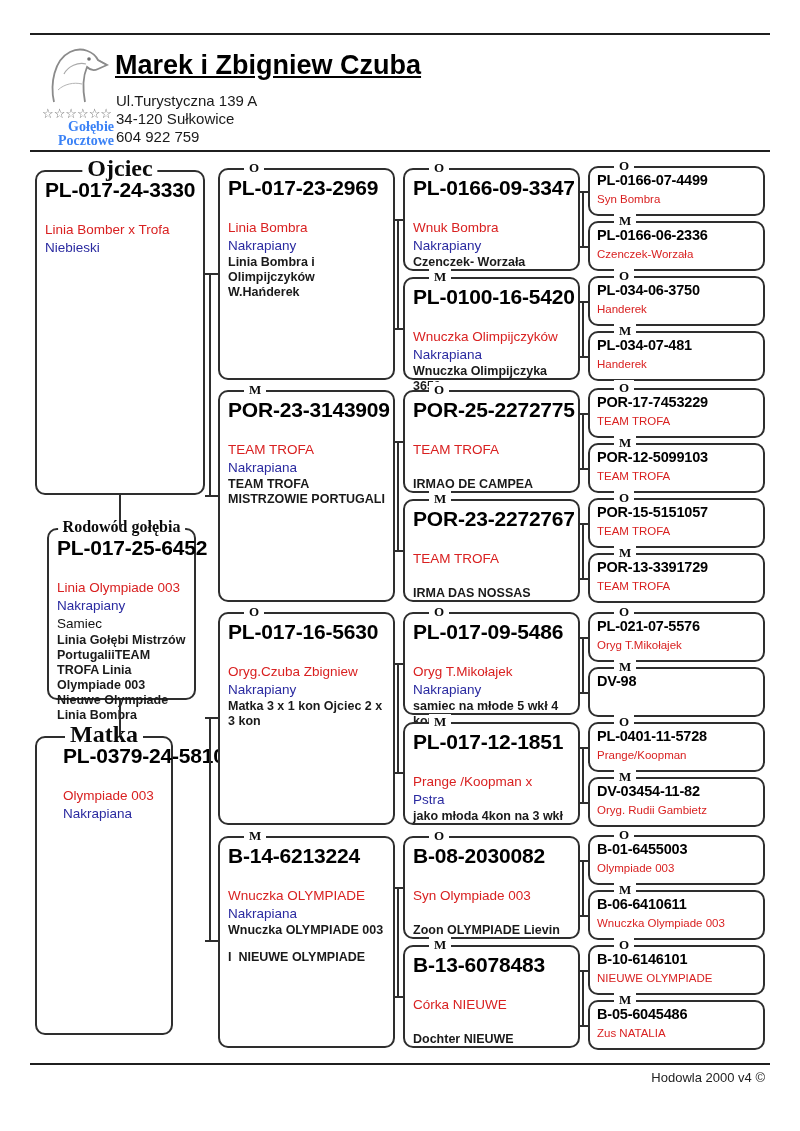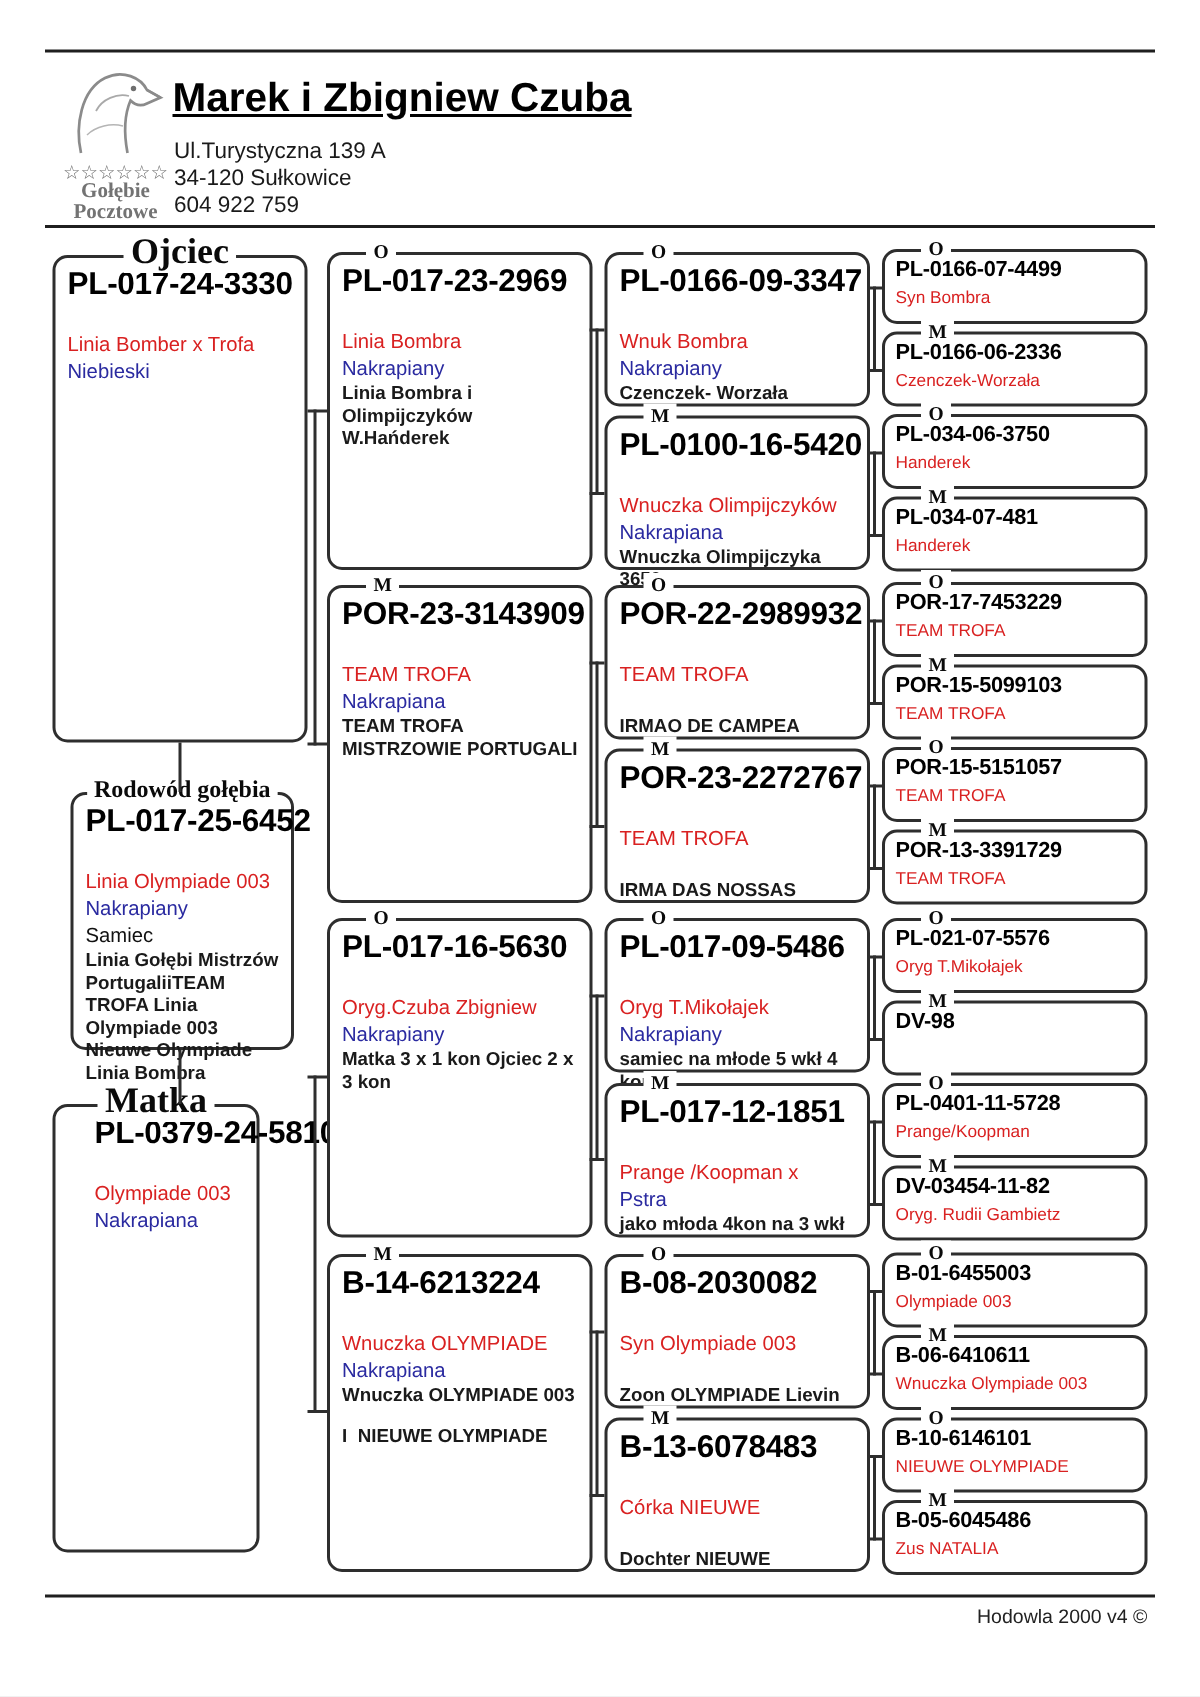--- a/index.html
+++ b/index.html
@@ -10,21 +10,21 @@
   }
   .rule{position:absolute;background:#1f1f1f;height:2px;}
   
   .title{
     position:absolute;left:115px;top:50px;font-size:27px;font-weight:bold;
     color:#000;text-decoration:underline;letter-spacing:0px;white-space:nowrap;
   }
   .addr{position:absolute;left:116px;font-size:15px;color:#1a1a1a;white-space:nowrap;}
   .logo{position:absolute;left:40px;top:44px;width:74px;text-align:center;color:#7a7a7a;}
   .logo .stars{font-size:13px;letter-spacing:0px;color:#6f6f6f;line-height:12px;}
-  .logo .lname{font-family:"Liberation Serif",serif;font-weight:bold;font-size:14px;line-height:14px;color:#737373;}
+  .logo .lname{font-family:"Liberation Serif",serif;font-weight:bold;font-size:14px;line-height:14px;color:#3b82f6;text-align:right;}
   
   .pbox{
     position:absolute;border:2px solid #2e2e2e;border-radius:10px;background:#fff;
     padding:6px 8px;box-sizing:border-box;
   }
   .legend{
     position:absolute;background:#fff;padding:0 5px;
     font-family:"Liberation Serif",serif;font-weight:bold;color:#0a0a0a;white-space:nowrap;
   }
   .legend.big{font-size:24px;top:-17px;left:50%;transform:translateX(-50%);}
@@ -141,21 +141,21 @@
   <div class="pbox" style="left:403px;top:277px;width:177px;height:103px;">
     <span class="legend sm">M</span>
     <div class="ring">PL-0100-16-5420</div>
     <div class="gap"></div>
     <div class="red">Wnuczka Olimpijczyków</div>
     <div class="blue">Nakrapiana</div>
     <div class="note">Wnuczka Olimpijczyka 3650</div>
   </div>
   <div class="pbox" style="left:403px;top:390px;width:177px;height:103px;">
     <span class="legend sm">O</span>
-    <div class="ring">POR-22-2989932</div>
+    <div class="ring">POR-25-2272775</div>
     <div class="gap"></div>
     <div class="red">TEAM TROFA</div>
     <div class="blue"></div>
     <div class="note">IRMAO DE CAMPEA</div>
   </div>
   <div class="pbox" style="left:403px;top:499px;width:177px;height:103px;">
     <span class="legend sm">M</span>
     <div class="ring">POR-23-2272767</div>
     <div class="gap"></div>
     <div class="red">TEAM TROFA</div>
@@ -215,21 +215,21 @@
     <div class="ring4">PL-034-07-481</div>
     <div class="red4">Handerek</div>
   </div>
   <div class="pbox" style="left:588px;top:388px;width:177px;height:50px;padding:4px 7px;">
     <span class="legend sm">O</span>
     <div class="ring4">POR-17-7453229</div>
     <div class="red4">TEAM TROFA</div>
   </div>
   <div class="pbox" style="left:588px;top:443px;width:177px;height:50px;padding:4px 7px;">
     <span class="legend sm">M</span>
-    <div class="ring4">POR-15-5099103</div>
+    <div class="ring4">POR-12-5099103</div>
     <div class="red4">TEAM TROFA</div>
   </div>
   <div class="pbox" style="left:588px;top:498px;width:177px;height:50px;padding:4px 7px;">
     <span class="legend sm">O</span>
     <div class="ring4">POR-15-5151057</div>
     <div class="red4">TEAM TROFA</div>
   </div>
   <div class="pbox" style="left:588px;top:553px;width:177px;height:50px;padding:4px 7px;">
     <span class="legend sm">M</span>
     <div class="ring4">POR-13-3391729</div>

